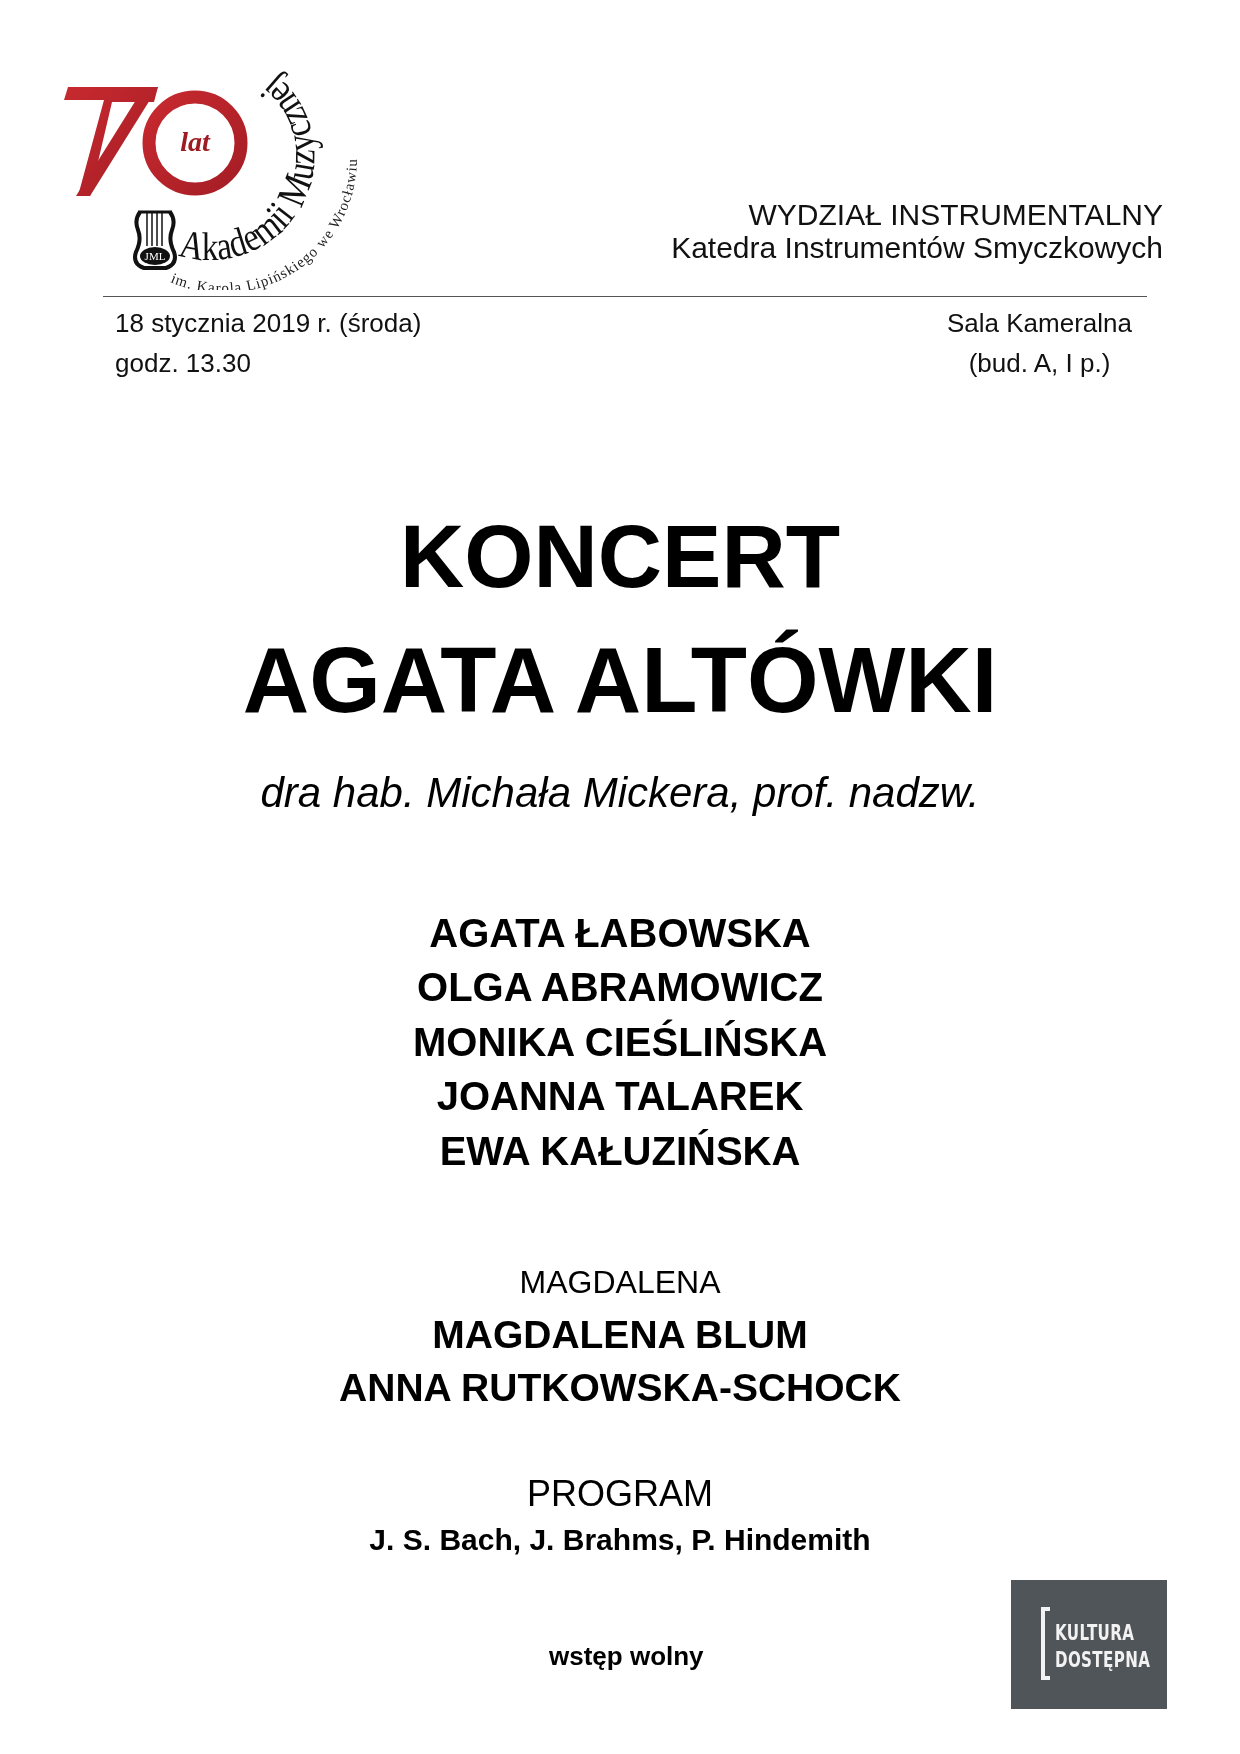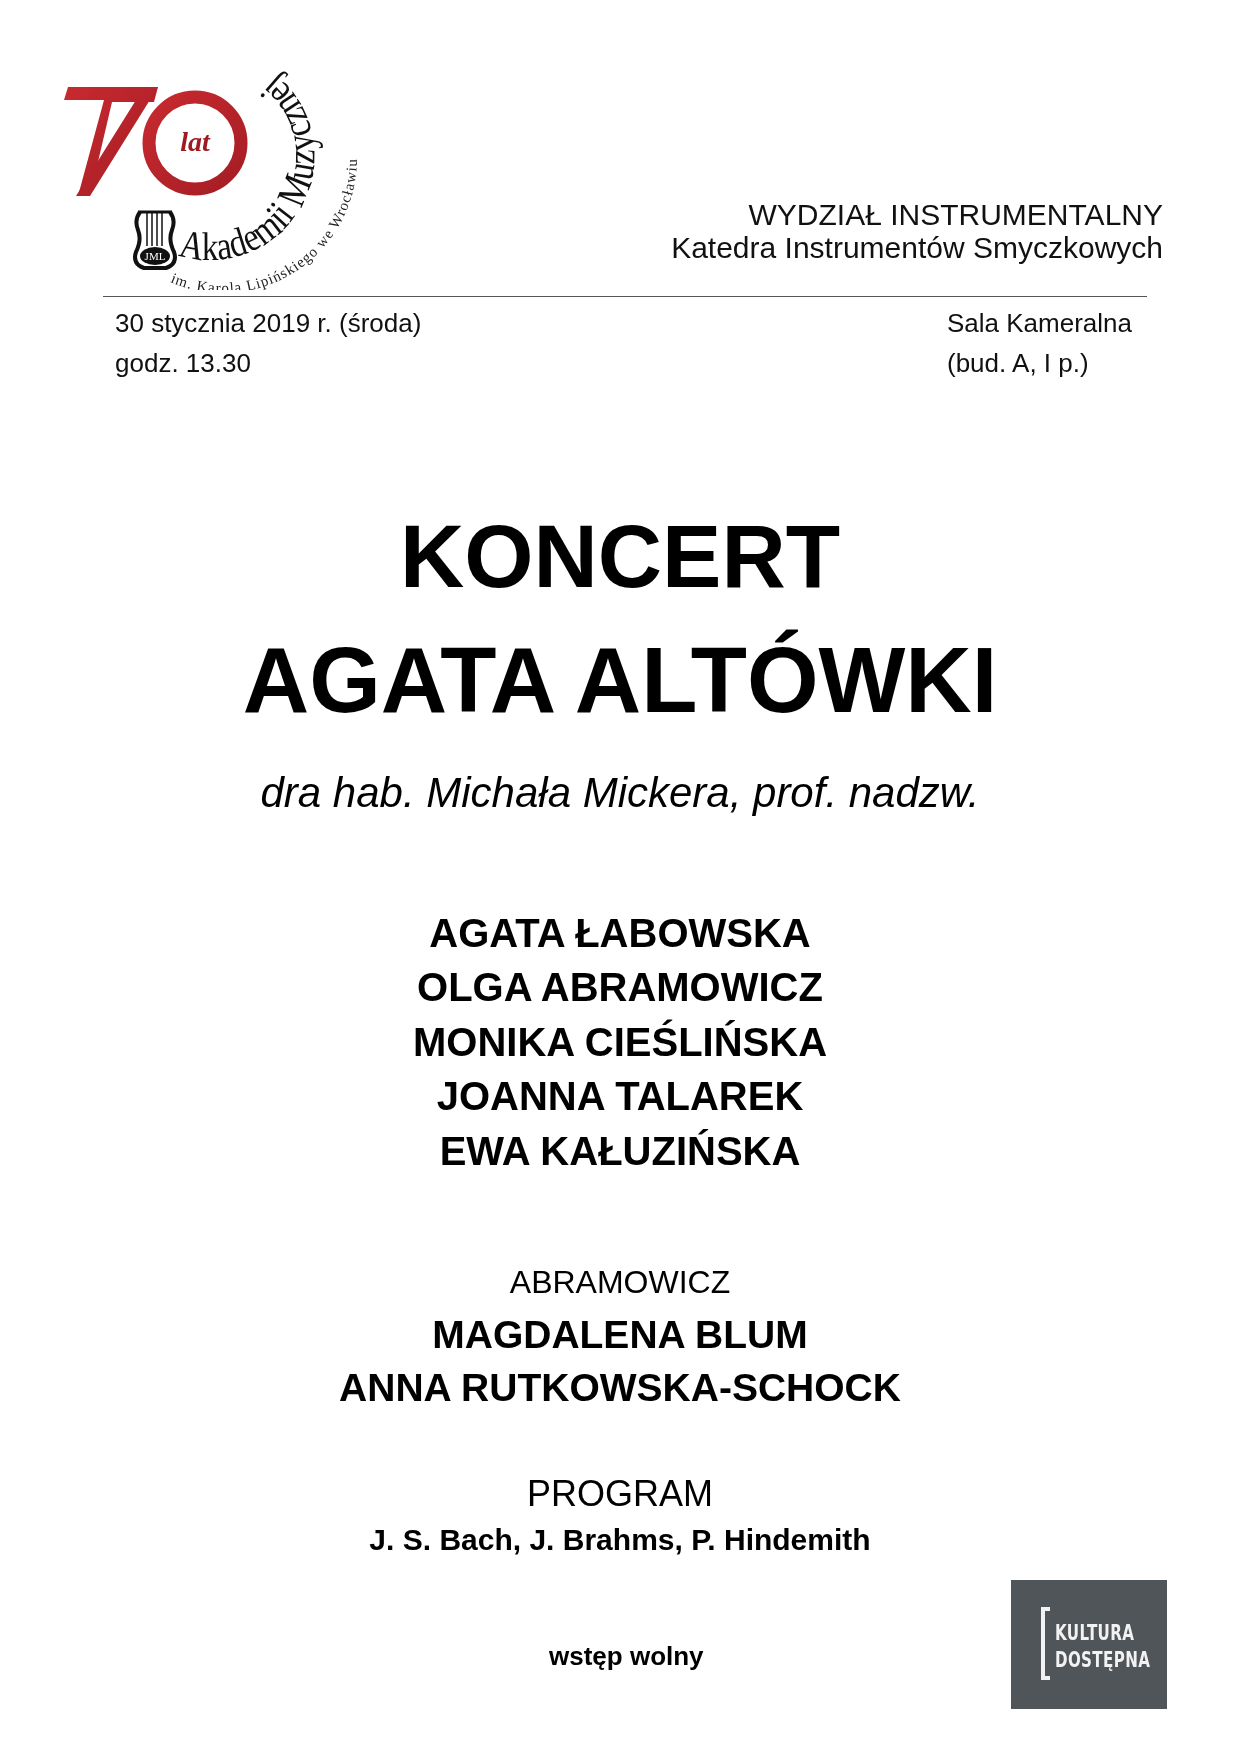--- a/index.html
+++ b/index.html
@@ -2,21 +2,21 @@
 <html><head>
 <meta charset="utf-8">
 <style>
   html, body { margin: 0; padding: 0; background: #ffffff; }
   body { width: 1240px; height: 1754px; position: relative; overflow: hidden; color: #000; font-family: "Liberation Sans", sans-serif; }
   .abs { position: absolute; }
   .logo { left: 50px; top: 20px; width: 320px; height: 270px; }
   .header-right { right: 77px; top: 198px; text-align: right; font-family: "Liberation Sans", sans-serif; font-size: 30px; line-height: 33px; color: #111; }
   .rule { left: 103px; top: 296px; width: 1044px; height: 0; border-top: 1.5px solid #555; }
   .info-left { left: 115px; top: 303px; font-size: 26px; line-height: 40px; color: #111; }
-  .info-right { right: 108px; top: 303px; font-size: 26px; line-height: 40px; text-align: left; color: #111; }
+  .info-right { right: 108px; top: 303px; font-size: 26px; line-height: 40px; text-align: center; color: #111; }
   .center { left: 0; width: 1240px; text-align: center; }
   .title { font-weight: bold; font-size: 89px; line-height: 89px; letter-spacing: 0px; }
   .title1 { top: 512px; }
   .title2 { top: 636px; font-size: 92px; }
   .subtitle { top: 768px; font-style: italic; font-size: 42px; line-height: 50px; }
   .names { top: 906px; font-weight: bold; font-size: 40px; line-height: 54.4px; }
   .section-label { font-size: 32px; line-height: 40px; }
   .fortepian { top: 1262px; }
   .pianists { top: 1308px; font-weight: bold; font-size: 39px; line-height: 53px; }
   .program-label { top: 1472px; font-size: 36px; line-height: 44px; }
@@ -70,42 +70,42 @@
 </div>
 
 <div class="abs header-right">
   <div>WYDZIAŁ INSTRUMENTALNY</div>
   <div>Katedra Instrumentów Smyczkowych</div>
 </div>
 
 <div class="abs rule"></div>
 
 <div class="abs info-left">
-  <div>30 stycznia 2019 r. (środa)</div>
+  <div>18 stycznia 2019 r. (środa)</div>
   <div>godz. 13.30</div>
 </div>
 
 <div class="abs info-right">
   <div>Sala Kameralna</div>
   <div>(bud. A, I p.)</div>
 </div>
 
 <div class="abs center title title1">KONCERT</div>
 <div class="abs center title title2">AGATA ALTÓWKI</div>
 <div class="abs center subtitle">dra hab. Michała Mickera, prof. nadzw.</div>
 
 <div class="abs center names">
   <div>AGATA ŁABOWSKA</div>
   <div>OLGA ABRAMOWICZ</div>
   <div>MONIKA CIEŚLIŃSKA</div>
   <div>JOANNA TALAREK</div>
   <div>EWA KAŁUZIŃSKA</div>
 </div>
 
-<div class="abs center section-label fortepian">ABRAMOWICZ</div>
+<div class="abs center section-label fortepian">MAGDALENA</div>
 <div class="abs center pianists">
   <div>MAGDALENA BLUM</div>
   <div>ANNA RUTKOWSKA-SCHOCK</div>
 </div>
 
 <div class="abs center program-label">PROGRAM</div>
 <div class="abs center composers">J. S. Bach, J. Brahms, P. Hindemith</div>
 
 <div class="abs admission">wstęp wolny</div>
 

